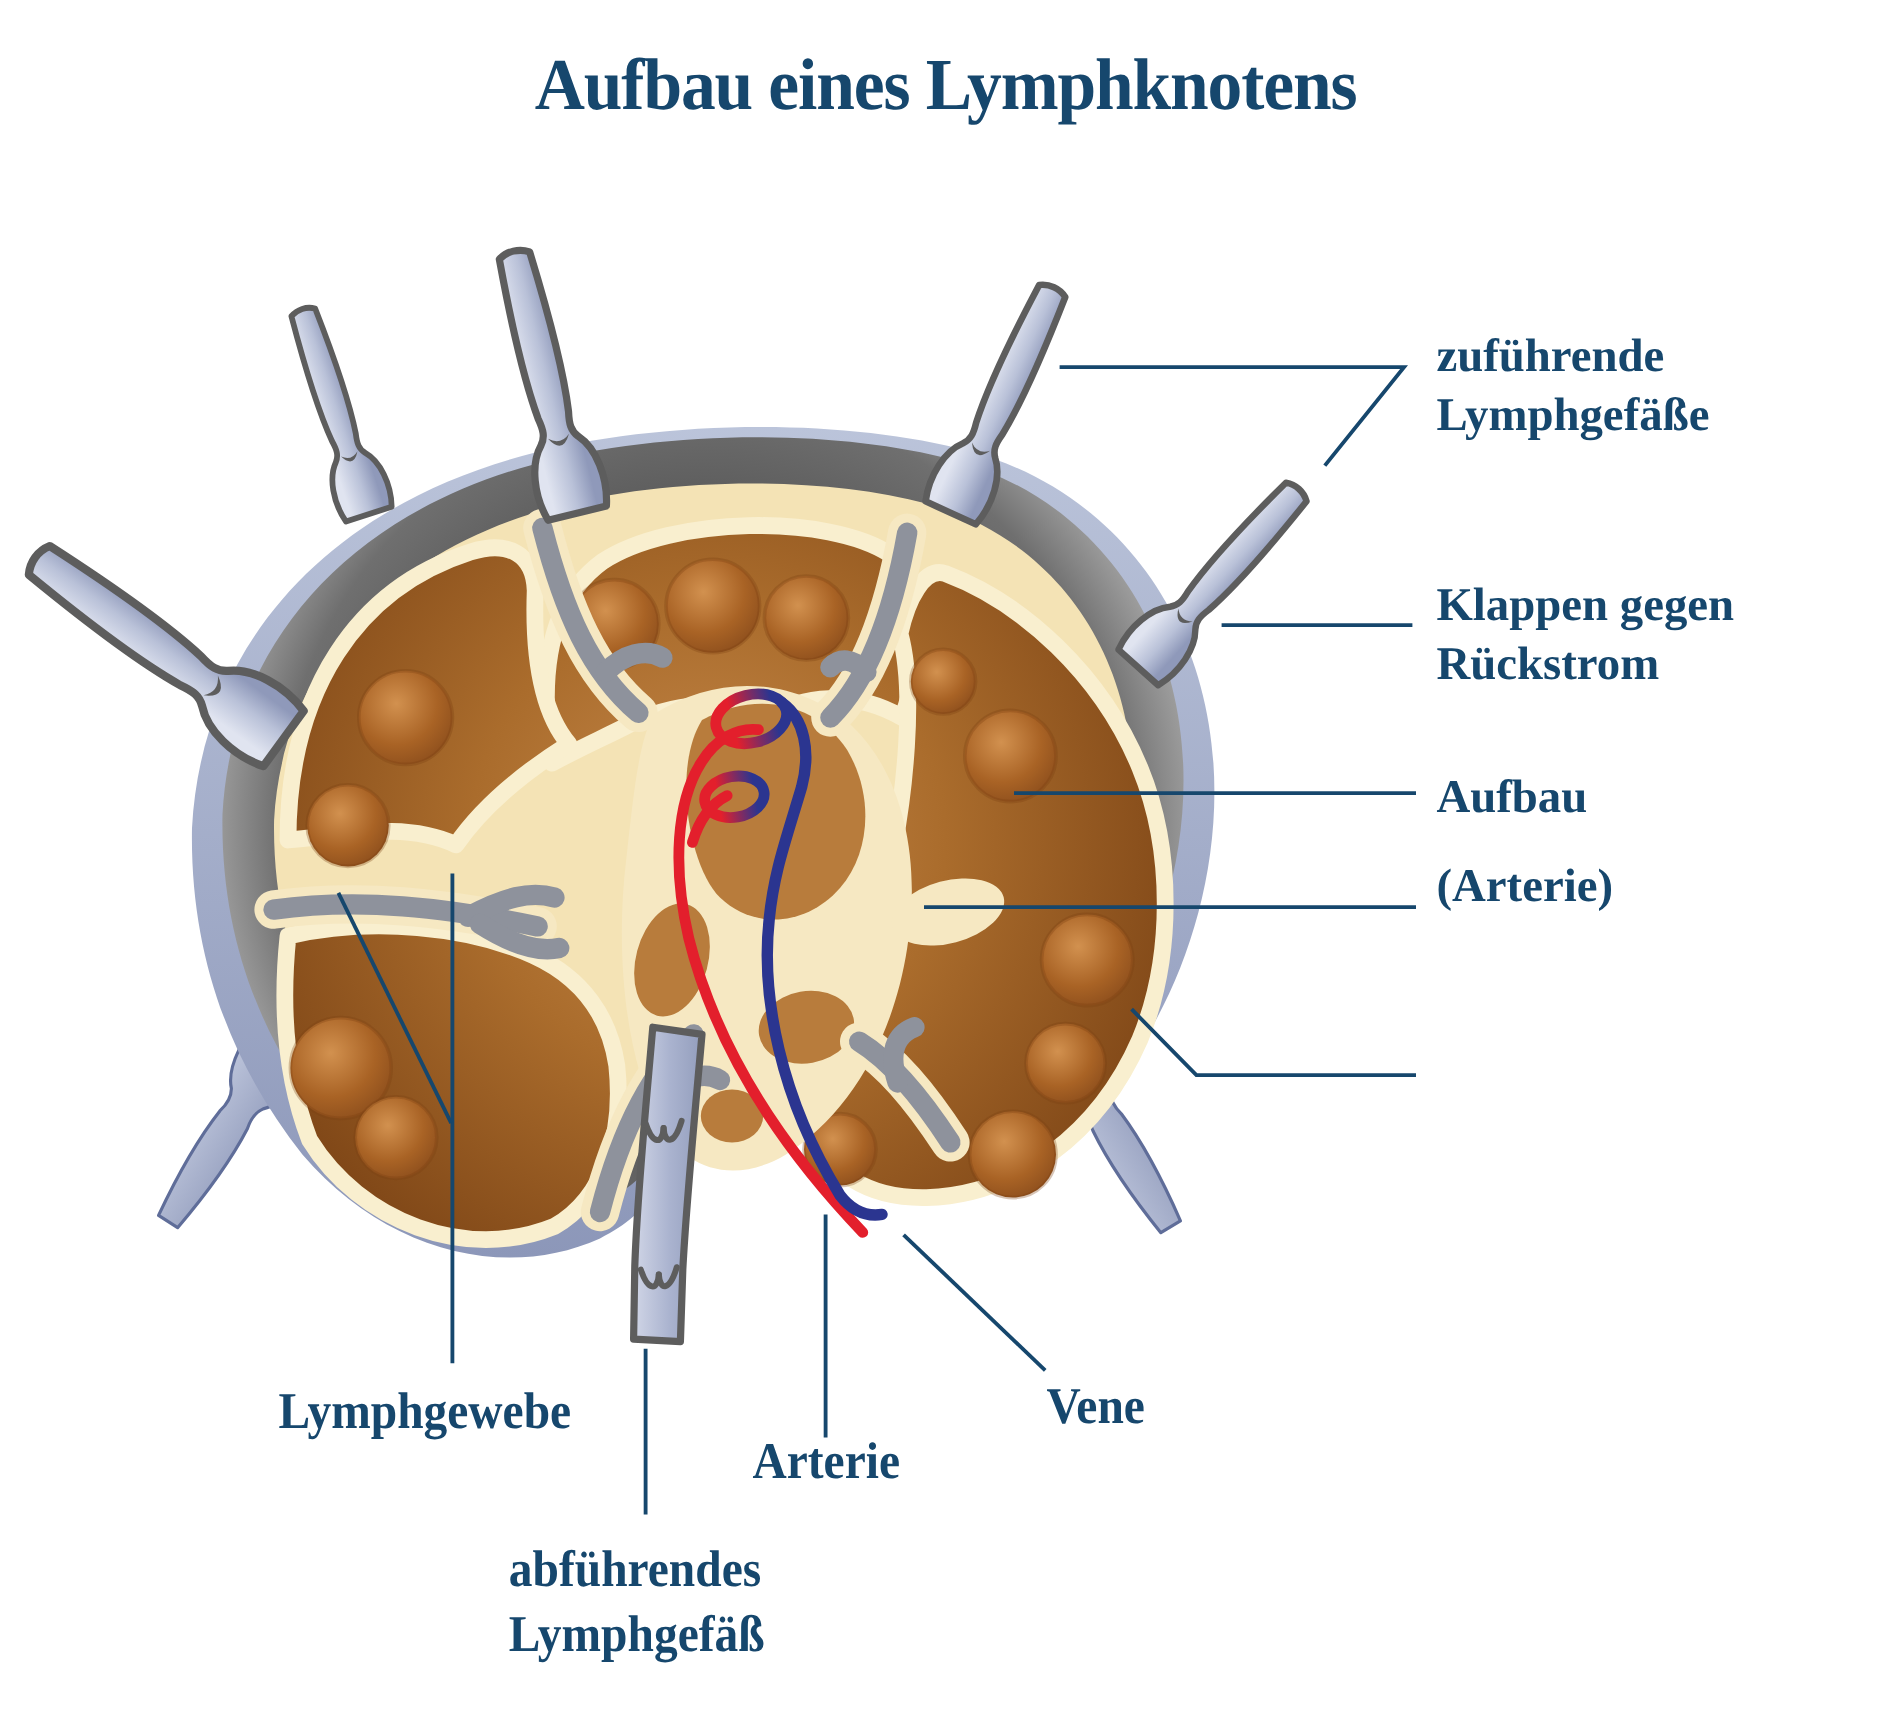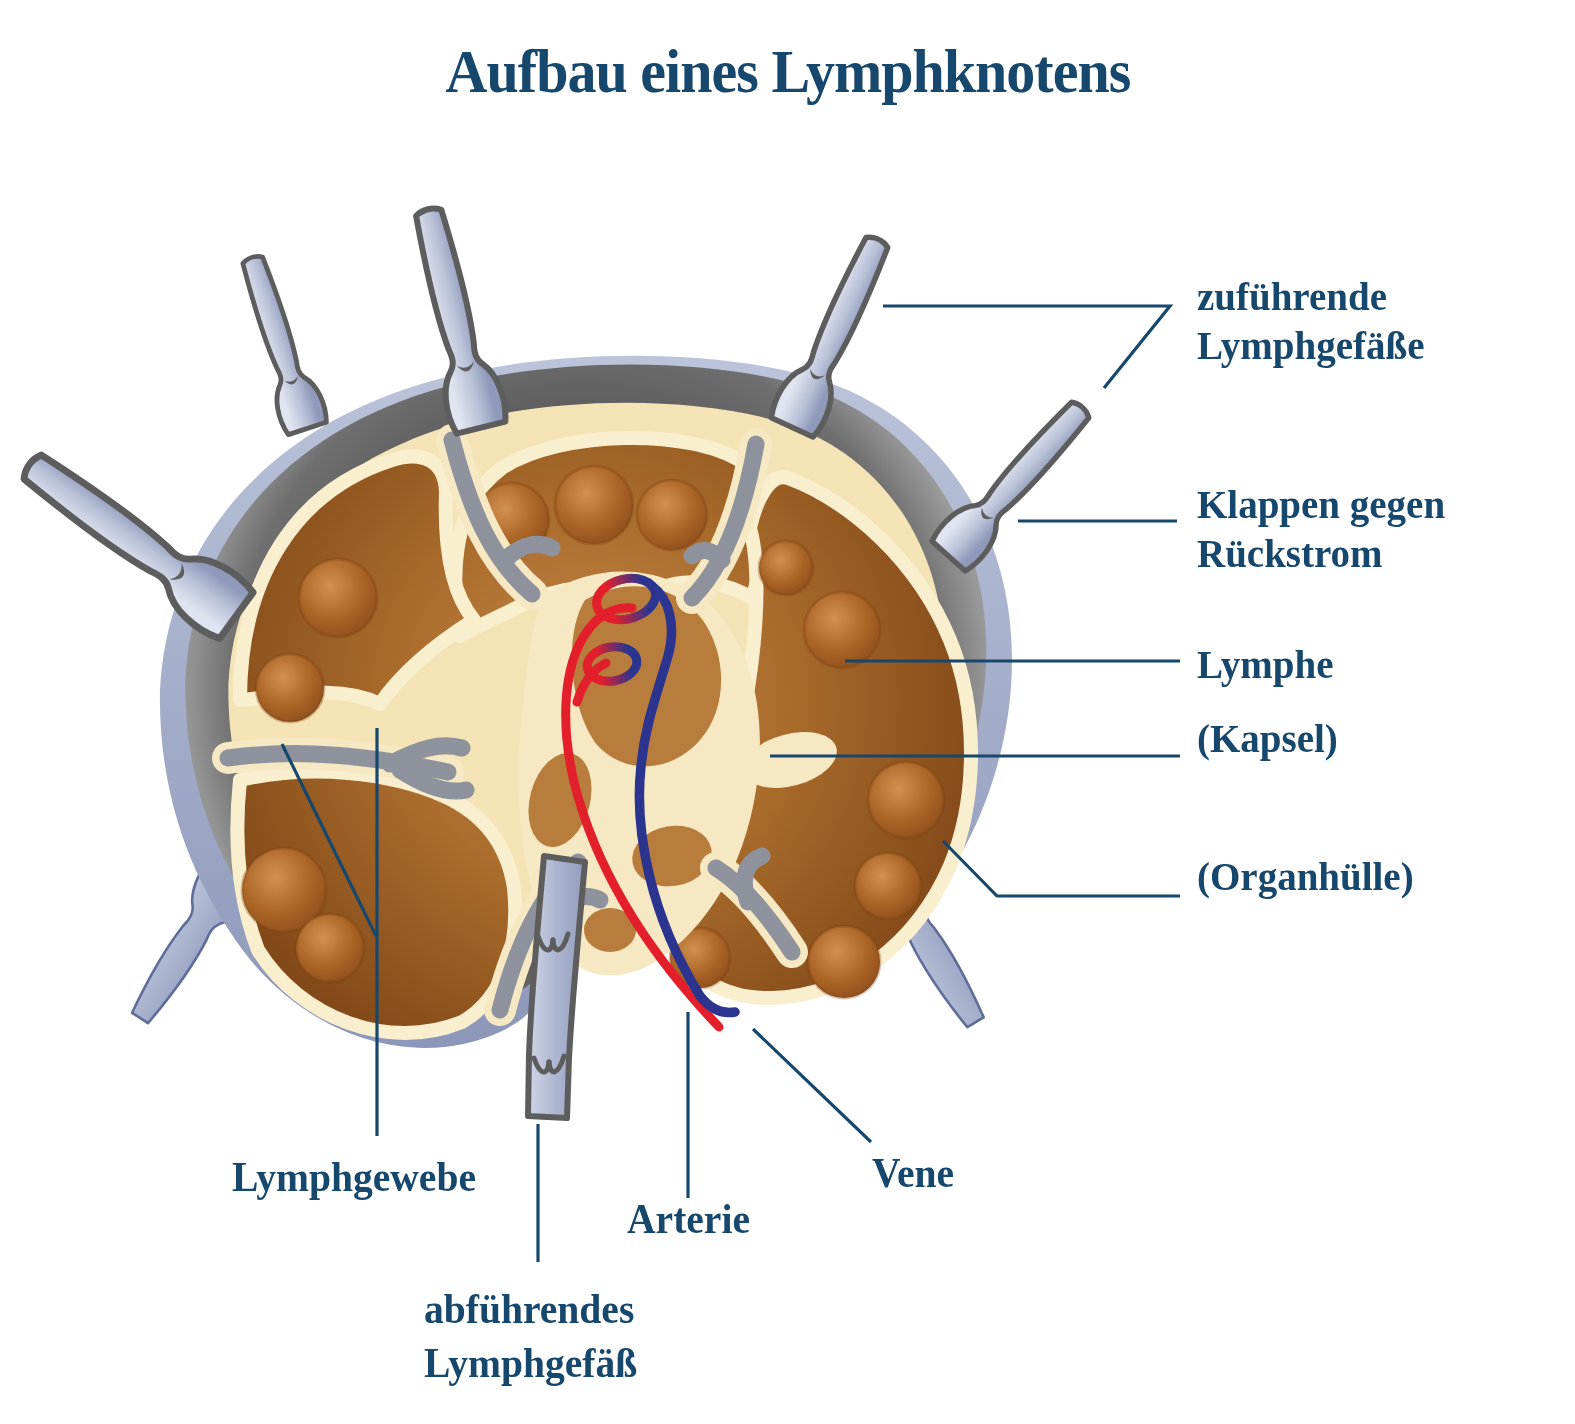--- a/index.html
+++ b/index.html
@@ -208,27 +208,26 @@
 
   <div class="lbl side valves">
     <span>Klappen gegen</span>
     <span class="l2">Rückstrom</span>
   </div>
   <div class="lbl side afferent">
     <span>zuführende</span>
     <span class="l2">Lymphgefäße</span>
   </div>
   <div class="lbl side cortex">
-    <span>Lymphe</span>
+    <span>Aufbau</span>
   </div>
   <div class="lbl side lymph">
-    <span class="l2">(Kapsel)</span>
+    <span class="l2">(Arterie)</span>
   </div>
   <div class="lbl side capsule">
-    <span class="l2">(Organhülle)</span>
   </div>
   <div class="lbl bott tissue">
     <span>Lymphgewebe</span>
   </div>
   <div class="lbl bott artery">
     <span>Arterie</span>
   </div>
   <div class="lbl bott efferent">
     <span>abführendes</span>
     <span class="l2">Lymphgefäß</span>

